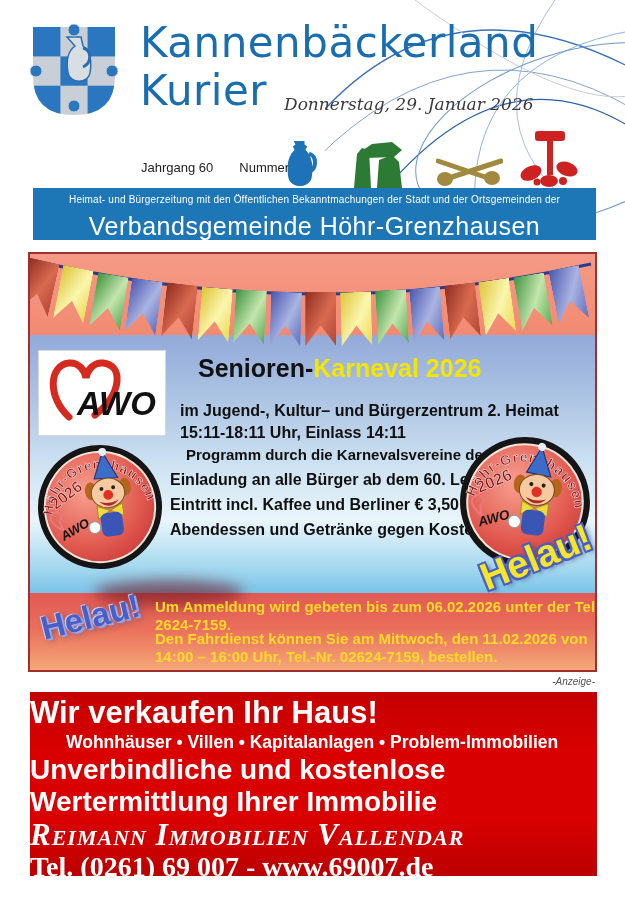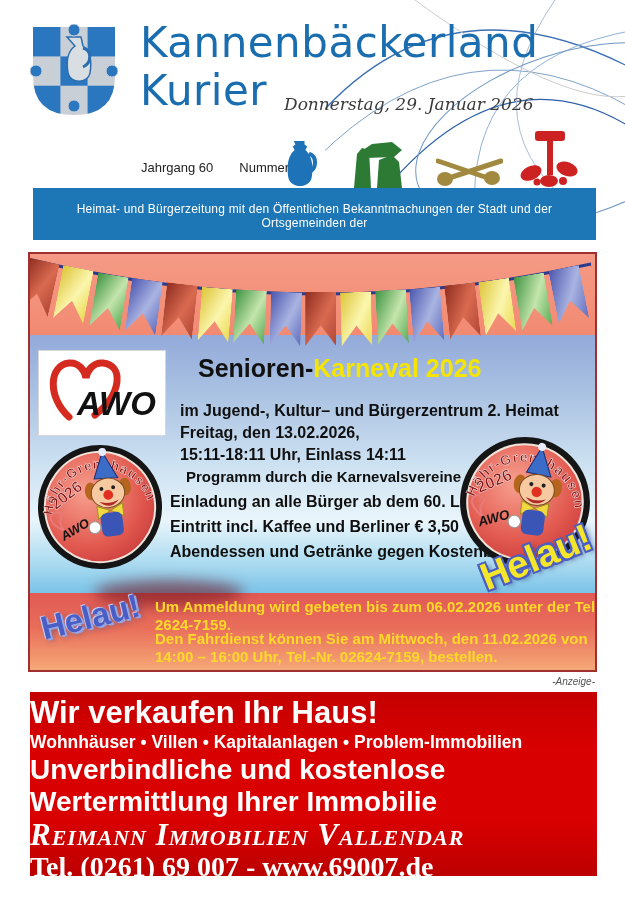--- a/index.html
+++ b/index.html
@@ -19,21 +19,21 @@
   #issue-line .nummer{margin-left:26px;}
 
   .deco-icon{position:absolute;}
   #jug-icon{left:281px;top:141px;width:38px;height:47px;}
   #stones-icon{left:352px;top:142px;width:58px;height:46px;}
   #pipes-icon{left:436px;top:151px;width:67px;height:37px;}
   #tools-icon{left:519px;top:129px;width:61px;height:59px;}
 
   #banner{position:absolute;left:33px;top:188px;width:563px;height:52px;background:#1d76b5;
           color:#fff;text-align:center;}
-  #banner .b1{font-size:12px;padding-top:14px;letter-spacing:.2px;}
+  #banner .b1{font-size:10px;padding-top:6px;letter-spacing:.2px;}
   #banner .b2{font-size:25px;letter-spacing:.5px;margin-top:7px;}
 
   
   #carnival{position:absolute;left:28px;top:252px;width:565px;height:416px;
             border:2px solid #a03030;overflow:hidden;background:#f4917c;}
   #band-top{position:absolute;left:0;top:0;width:100%;height:81px;
             background:linear-gradient(180deg,#f59a85,#f28a72);}
   #band-mid{position:absolute;left:0;top:81px;width:100%;height:258px;
             background:linear-gradient(180deg,#93aada 0%,#a9c1e2 22%,#cfe3f2 52%,#e9f5fb 72%,#a5d8ef 90%,#7ac3e8 100%);}
   #band-bottom{position:absolute;left:0;top:339px;width:100%;height:77px;
@@ -74,21 +74,21 @@
   .notice{position:absolute;left:125px;width:448px;font-size:15px;font-weight:bold;
           color:#ffd929;line-height:1.18;}
   #notice1{top:344px;}
   #notice2{top:376px;}
 
   
   #anzeige{position:absolute;right:30px;top:676px;font-size:10px;font-style:italic;color:#555;}
   #immo{position:absolute;left:30px;top:692px;width:567px;height:184px;text-align:left;
         color:#ffffff;background:linear-gradient(180deg,#c40000 0%,#d80000 30%,#d80000 70%,#bc0000 100%);}
   #immo .l1{font-size:31px;font-weight:bold;line-height:36px;margin-top:3px;}
-  #immo .l2{font-size:17.5px;font-weight:bold;line-height:23px;}
+  #immo .l2{font-size:17.5px;font-weight:bold;line-height:23px;padding-left:36px;}
   #immo .l3,#immo .l4{font-size:28px;font-weight:bold;line-height:32px;}
   #immo .l5{font-family:"Liberation Serif",serif;font-style:italic;font-weight:bold;
             font-variant:small-caps;font-size:31px;line-height:34px;letter-spacing:1px;}
   #immo .l6{font-size:28px;font-weight:bold;line-height:29px;font-family:Liberation Serif, serif;}
 </style>
 </head>
 <body>
 
 <div id="page">
 
@@ -193,21 +193,20 @@
     <svg id="awo-logo" viewBox="0 0 126 84">
       <rect x="0" y="0" width="126" height="84" fill="#ffffff"></rect>
       <path d="M30,66 C8,46 10,14 30,12 C40,11 46,20 47,27 C48,20 54,11 64,12 C84,14 84,42 56,64" fill="none" stroke="#d42a20" stroke-width="7" stroke-linecap="round"></path>
       <text x="38" y="64" font-size="33" font-weight="bold" font-style="italic" font-family="Liberation Sans, sans-serif" fill="#111">AWO</text>
     </svg>
 
     <div id="ad-title"><span>Senioren-</span><span class="yellow">Karneval 2026</span></div>
 
     <div id="info-lines">
         <div class="info-line il-1">im Jugend-, Kultur– und Bürgerzentrum 2. Heimat</div>
-        <div class="info-line il-2">Freitag, den 13.02.2026,</div>
         <div class="info-line il-3">15:11-18:11 Uhr, Einlass 14:11</div>
         <div class="info-line il-4">Programm durch die Karnevalsvereine der VG</div>
         <div class="info-line il-5">Einladung an alle Bürger ab dem 60. Lebensjahr,</div>
         <div class="info-line il-6">Eintritt incl. Kaffee und Berliner € 3,50</div>
         <div class="info-line il-7">Abendessen und Getränke gegen  Kostenbeitrag</div>
       </div>
 
     <svg id="badge-left" class="badge" viewBox="0 0 130 130">
       <defs>
         <radialGradient id="bgrad1" cx="40%" cy="35%" r="75%">

